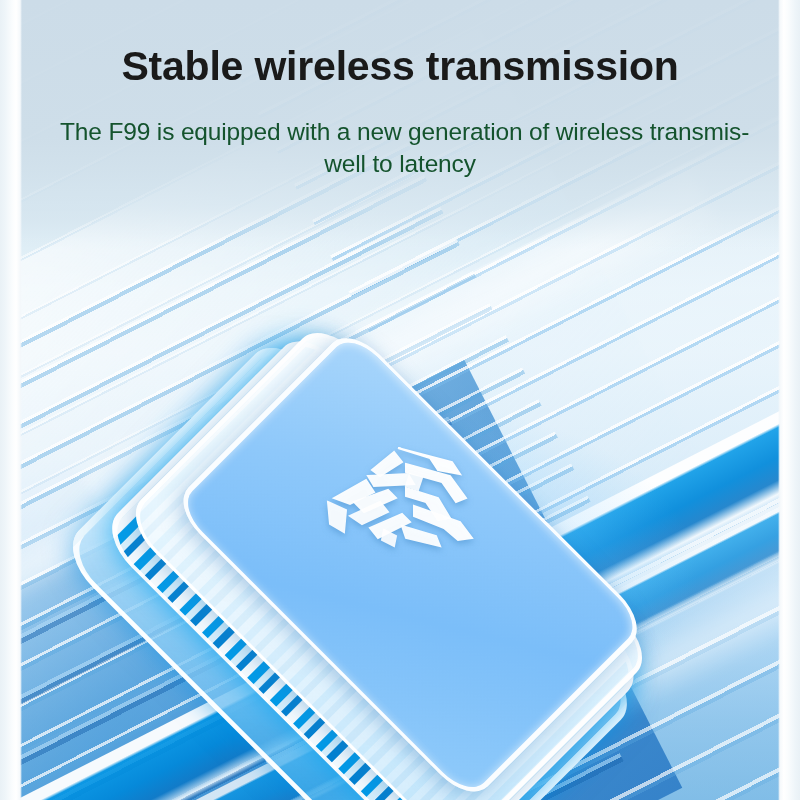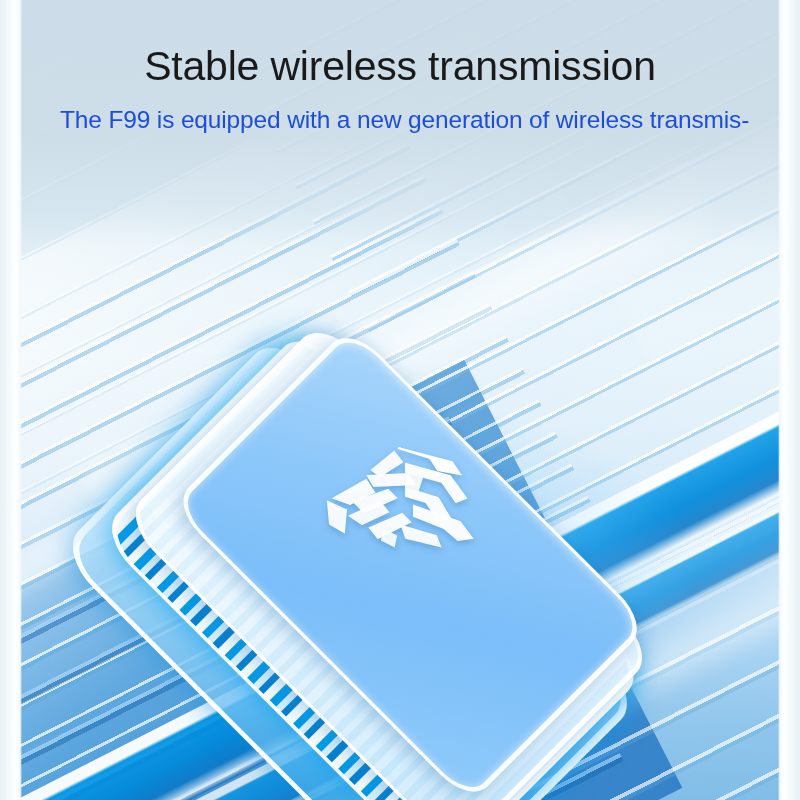--- a/index.html
+++ b/index.html
@@ -307,34 +307,34 @@
     top: 0;
     width: 800px;
     z-index: 30;
     text-align: center;
     color: #1c1c1c;
   }
   .headline {
     margin: 0;
     padding-top: 46px;
     font-size: 41px;
-    font-weight: 400;
+    font-weight: 700;
     line-height: 1.0;
     letter-spacing: -0.2px;
     color: #1a1a1a;
   }
   .subcopy {
-    margin: 4px auto;
+    margin: 16px auto;
     padding-top: 13px;
     width: 680px;
     font-size: 24.5px;
     font-weight: 400;
     line-height: 1.30;
     letter-spacing: -0.15px;
-    color: #1d4ed8;
+    color: #14532d;
   }
   .subcopy .ln { display: block; white-space: nowrap; }
 
   
   .copy-wash {
     position: absolute;
     left: 18px; top: 0;
     width: 764px; height: 250px;
     z-index: 25;
     background: linear-gradient(to bottom,
@@ -398,19 +398,20 @@
       </g>
     </svg>
   </div>
 
   <div class="copy-wash"></div>
 
   <div class="copy">
     <h1 class="headline">Stable wireless transmission</h1>
     <p class="subcopy">
       <span class="ln">The F99 is equipped with a new generation of wireless transmis-</span>
+      <span class="ln">well to latency</span>
     </p>
   </div>
 
   <div class="gutter left"></div>
   <div class="gutter right"></div>
 
 </div>
 
 </body></html>

